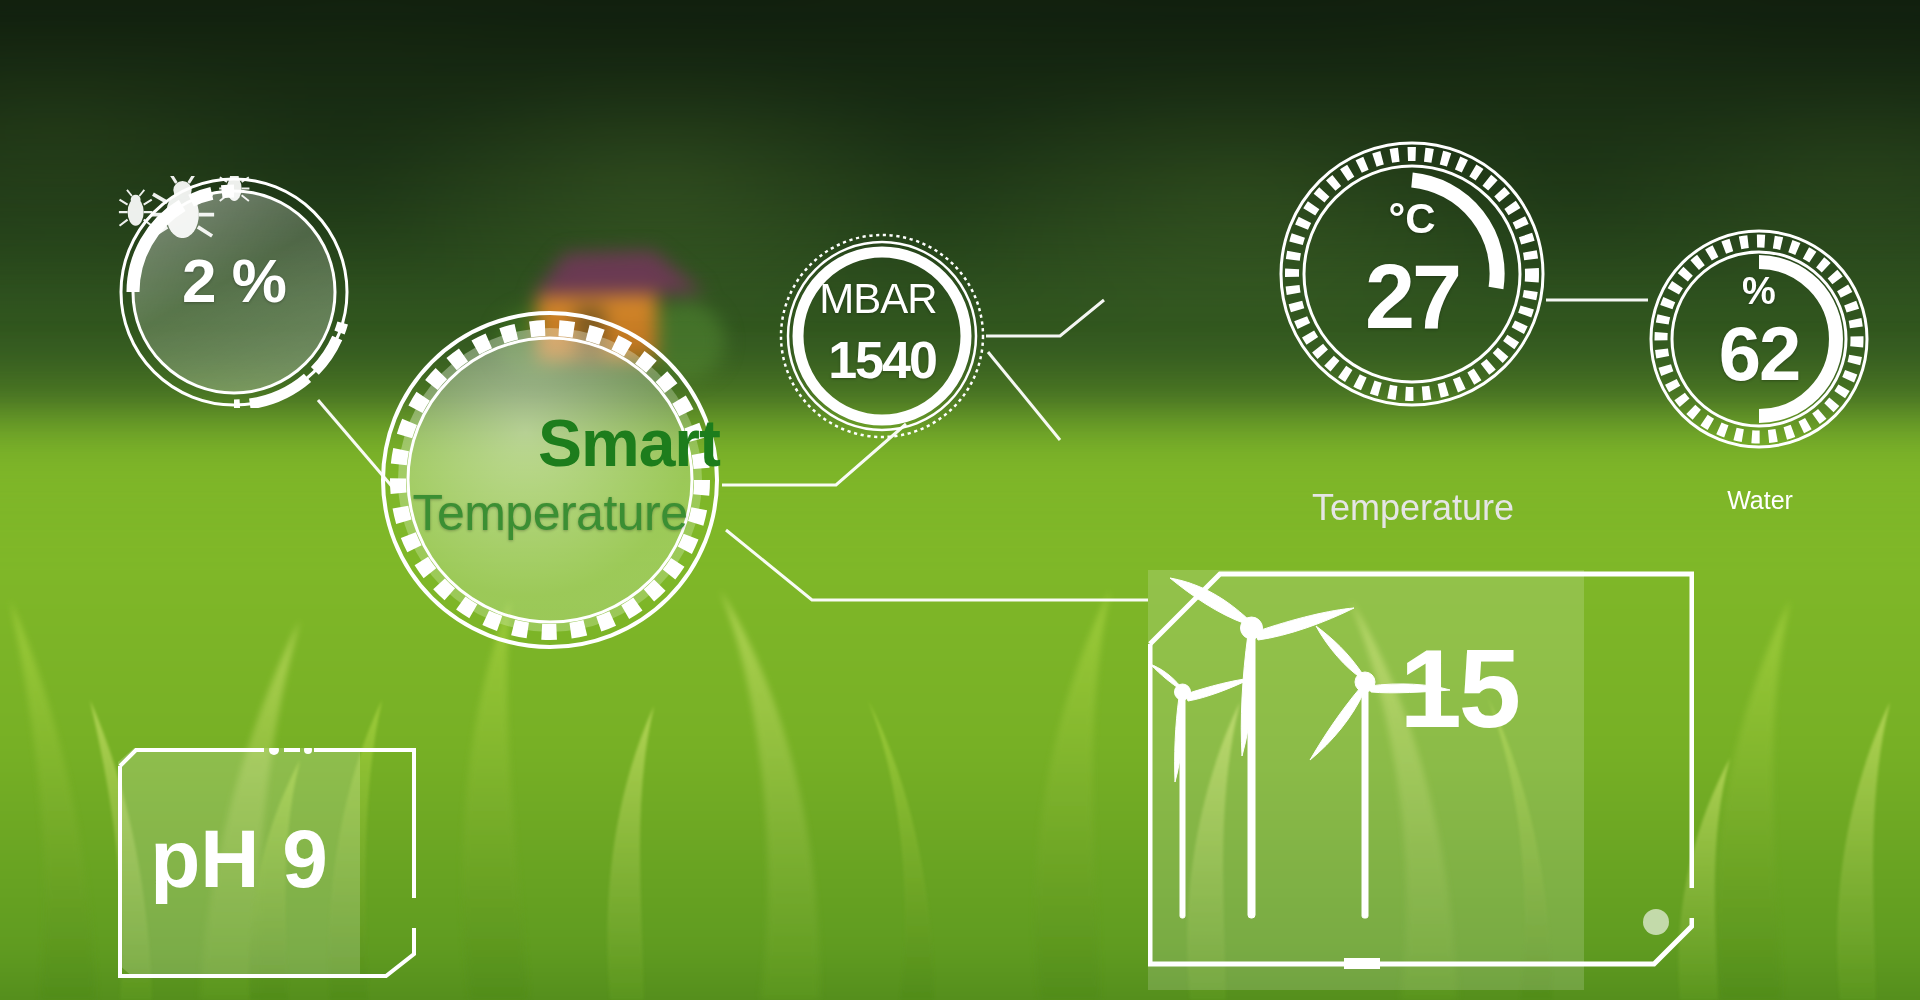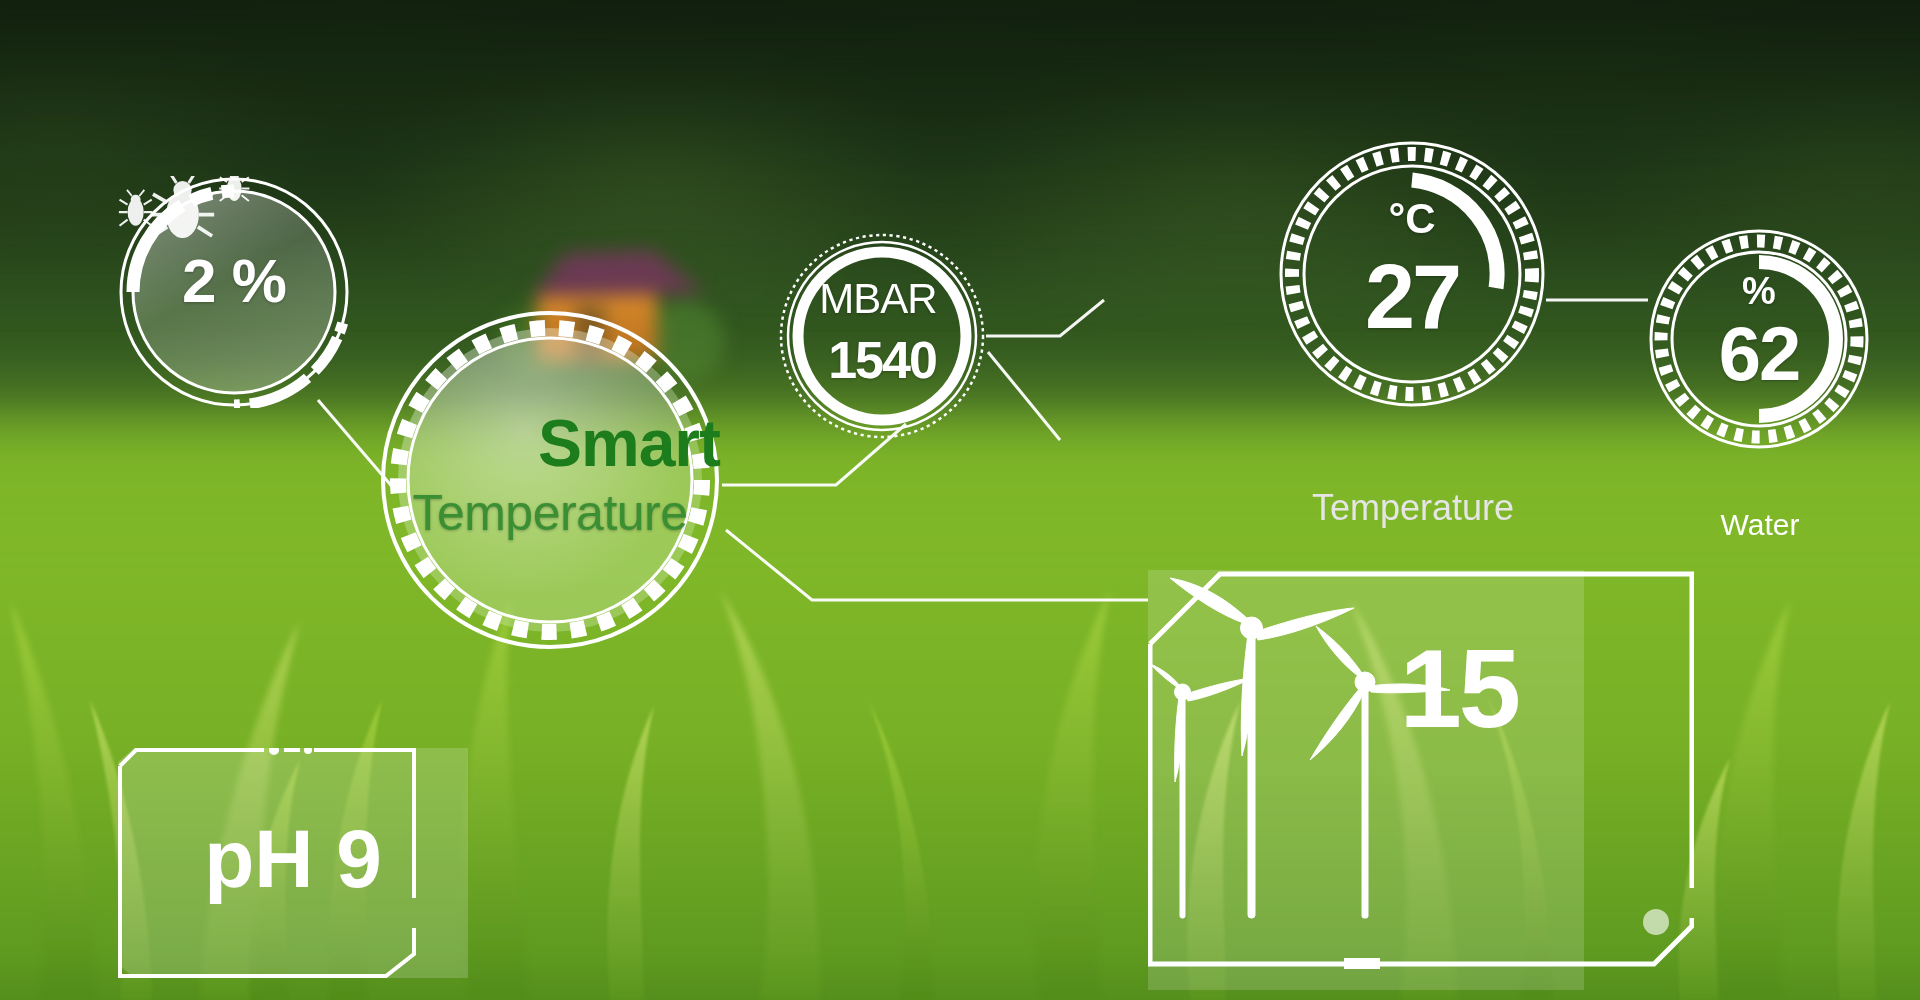--- a/index.html
+++ b/index.html
@@ -81,24 +81,24 @@
   
   #temp-gauge{left:1278px;top:140px;width:268px;height:268px;}
   #temp-unit{position:absolute;left:0;right:0;top:58px;font-size:42px;font-weight:bold;}
   #temp-value{position:absolute;left:0;right:0;top:112px;font-size:90px;font-weight:bold;letter-spacing:-3px;}
   #temp-label{position:absolute;left:1268px;top:487px;width:290px;text-align:center;font-size:36px;color:#e5e5e5;}
 
   
   #water-gauge{left:1648px;top:228px;width:222px;height:222px;}
   #water-unit{position:absolute;left:0;right:0;top:44px;font-size:38px;font-weight:bold;}
   #water-value{position:absolute;left:0;right:0;top:88px;font-size:76px;font-weight:bold;letter-spacing:-2px;}
-  #water-label{position:absolute;left:1630px;top:508px;width:260px;text-align:center;font-size:30px;color:#fff;}
-
-  
-  #ph-panel{left:118px;top:748px;width:350px;height:230px;}
+  #water-label{position:absolute;left:1630px;top:486px;width:260px;text-align:center;font-size:25px;color:#fff;}
+
+  
+  #ph-panel{left:118px;top:748px;width:242px;height:230px;}
   #ph-panel .fill{position:absolute;inset:0;background:rgba(255,255,255,.18);
      clip-path:polygon(0 14px,16px 0,100% 0,100% 100%,16px 100%,0 calc(100% - 14px));}
   #ph-value{position:absolute;left:0;right:0;top:64px;text-align:center;font-size:82px;font-weight:bold;color:#fff;}
 
   
   #wind-panel{left:1148px;top:570px;width:436px;height:420px;}
   #wind-panel .fill{position:absolute;inset:0;background:rgba(255,255,255,.16);}
   #wind-value{position:absolute;right:66px;top:54px;font-size:112px;font-weight:bold;color:#fff;letter-spacing:-3px;}
   #wind-unit{position:absolute;right:38px;top:170px;font-size:82px;font-weight:bold;color:rgba(255,255,255,.42);letter-spacing:-1px;}
   .turbines{position:absolute;left:18px;top:50px;width:330px;height:350px;}

